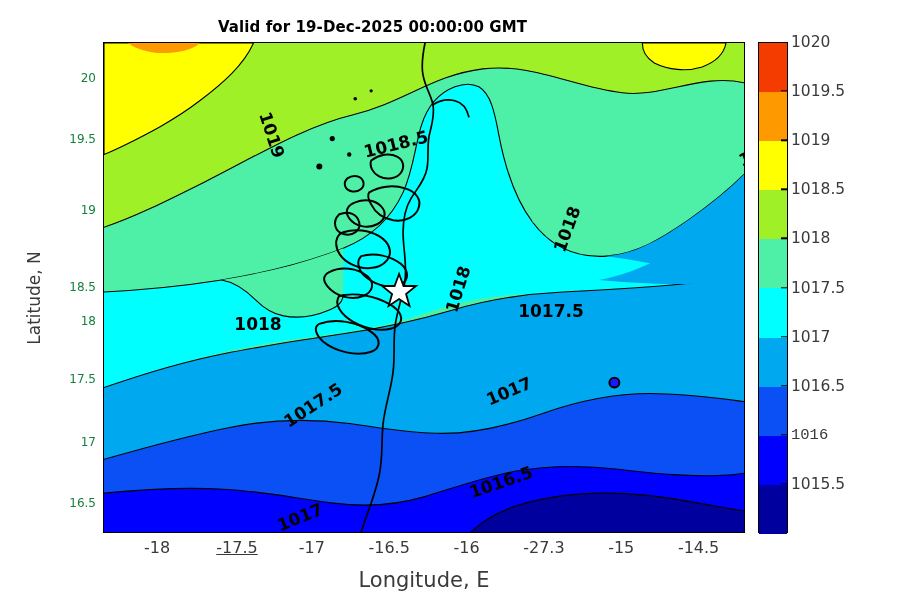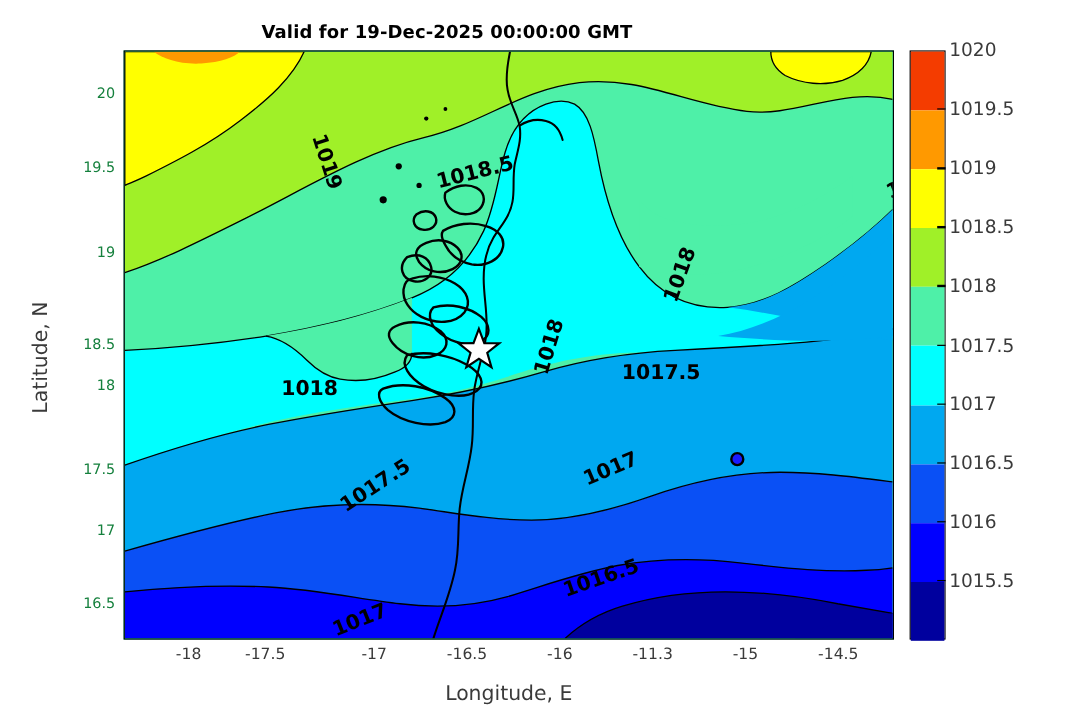--- a/index.html
+++ b/index.html
@@ -10,27 +10,27 @@
   #title{position:absolute;left:0;top:18px;width:745px;text-align:center;
          font-size:15px;font-weight:bold;color:#000;letter-spacing:.1px;}
 
   
   #plot{position:absolute;left:103px;top:42px;width:642px;height:491px;
         border:1.3px solid #000;box-sizing:border-box;overflow:hidden;background:#2ecc9b;}
   #plotsvg{position:absolute;left:0;top:0;width:100%;height:100%;}
 
   
   .xtick{position:absolute;top:538px;transform:translateX(-50%);
-         font-size:13px;color:#3a3a3a;white-space:nowrap;}
+         font-size:16px;color:#3a3a3a;white-space:nowrap;}
   .ytick{position:absolute;left:96px;transform:translateY(-50%);
          text-align:right;font-size:12px;color:#15803d;white-space:nowrap;}
   .ytick span{display:inline-block;transform:translateX(-100%);}
 
   #xlabel{position:absolute;left:103px;top:568px;width:642px;text-align:center;
-          font-size:17px;color:#3a3a3a;}
+          font-size:21px;color:#3a3a3a;}
   #ylabel{position:absolute;left:-66px;top:288px;width:200px;text-align:center;
           font-size:17px;color:#3a3a3a;transform:rotate(-90deg);transform-origin:50% 50%;}
 
   
   #cbar{position:absolute;left:758px;top:42px;width:30px;height:491px;
         border:1.2px solid #000;box-sizing:border-box;}
   #cbar .band{width:100%;}
   .cbtick{position:absolute;left:791px;transform:translateY(-50%);
           font-size:15.5px;color:#3a3a3a;white-space:nowrap;}
   .cbmark{position:absolute;left:781px;width:7px;height:1.4px;background:#000;
@@ -210,35 +210,35 @@
       <div class="clabel" style="left: 405px; top: 348px; transform: translate(-50%, -50%) rotate(-23deg);">1017</div>
       <div class="clabel" style="left: 663px; top: 416px; transform: translate(-50%, -50%) rotate(-63deg);">1016.5</div>
       <div class="clabel" style="left: 397px; top: 439px; transform: translate(-50%, -50%) rotate(-19deg);">1016.5</div>
       <div class="clabel" style="left: 196px; top: 474px; transform: translate(-50%, -50%) rotate(-22deg);">1017</div>
     </div>
 
 </div>
 
 <div id="xticks">
     <div class="xtick" style="left: 157.145px;">-18</div>
-    <div class="xtick" style="left: 221px;">-17.5</div>
+    <div class="xtick" style="left: 237px; text-decoration: underline;">-17.5</div>
     <div class="xtick" style="left: 311.843px;">-17</div>
     <div class="xtick" style="left: 389.193px;">-16.5</div>
     <div class="xtick" style="left: 466.542px;">-16</div>
-    <div class="xtick" style="left: 543.892px;">-11.3</div>
+    <div class="xtick" style="left: 543.892px;">-27.3</div>
     <div class="xtick" style="left: 621.241px; text-align: center;">-15</div>
     <div class="xtick" style="left: 698.59px;">-14.5</div>
   </div>
 <div id="yticks">
     <div class="ytick" style="top: 78.3704px;"><span>20</span></div>
     <div class="ytick" style="top: 138.988px;"><span>19.5</span></div>
     <div class="ytick" style="top: 210px;"><span>19</span></div>
     <div class="ytick" style="top: 244px; margin-top: 43px;"><span>18.5</span></div>
     <div class="ytick" style="top: 320.84px;"><span>18</span></div>
-    <div class="ytick" style="top: 391px;"><span>17.5</span></div>
+    <div class="ytick" style="top: 379px;"><span>17.5</span></div>
     <div class="ytick" style="top: 442.074px; text-align: center;"><span>17</span></div>
     <div class="ytick" style="top: 502.691px;"><span>16.5</span></div>
   </div>
 
 <div id="xlabel">Longitude, E</div>
 <div id="ylabel">Latitude, N</div>
 
 <div id="cbar">
     <div class="band" style="background: rgb(244, 60, 0); height: 49.1px;"></div>
     <div class="band" style="background: rgb(255, 153, 0); height: 49.1px;"></div>
@@ -260,17 +260,17 @@
     <div class="cbtick" style="top: 189.3px;">1018.5</div>
     <div class="cbmark" style="top: 189.3px;"></div>
     <div class="cbtick" style="top: 238.4px;">1018</div>
     <div class="cbmark" style="top: 238.4px;"></div>
     <div class="cbtick" style="top: 287.5px;">1017.5</div>
     <div class="cbmark" style="top: 287.5px;"></div>
     <div class="cbtick" style="top: 336.6px;">1017</div>
     <div class="cbmark" style="top: 336.6px;"></div>
     <div class="cbtick" style="top: 385.7px;">1016.5</div>
     <div class="cbmark" style="top: 385.7px;"></div>
-    <div class="cbtick" style="top: 434.8px;">1016</div>
+    <div class="cbtick" style="top: 434.8px; font-family: Liberation Mono, monospace;">1016</div>
     <div class="cbmark" style="top: 434.8px;"></div>
     <div class="cbtick" style="top: 483.9px;">1015.5</div>
     <div class="cbmark" style="top: 483.9px;"></div>
   </div>
 
 </body></html>

